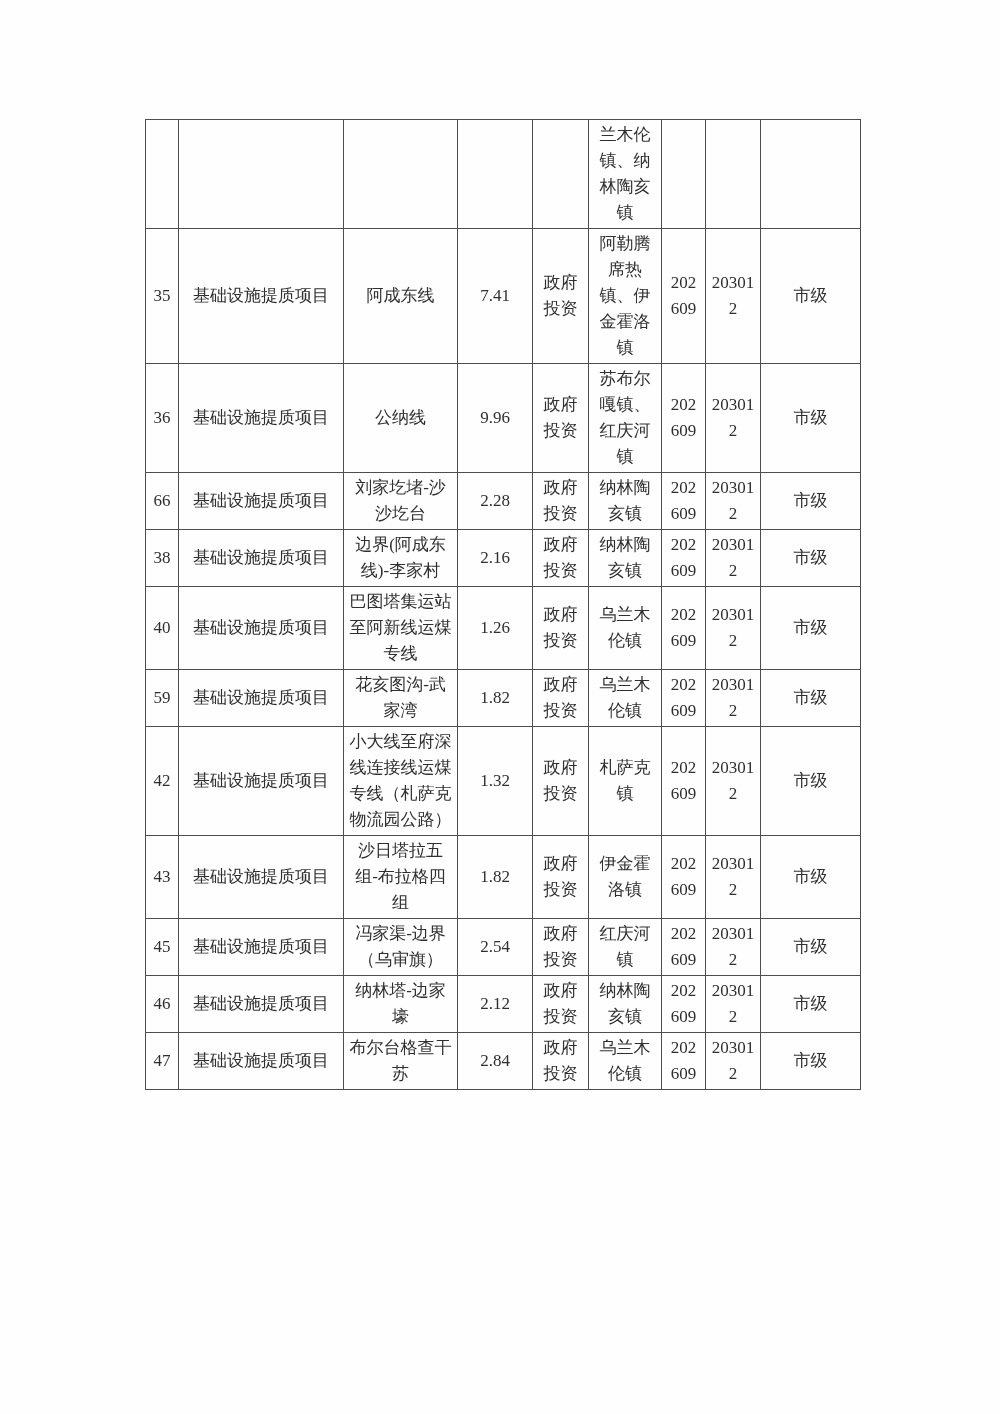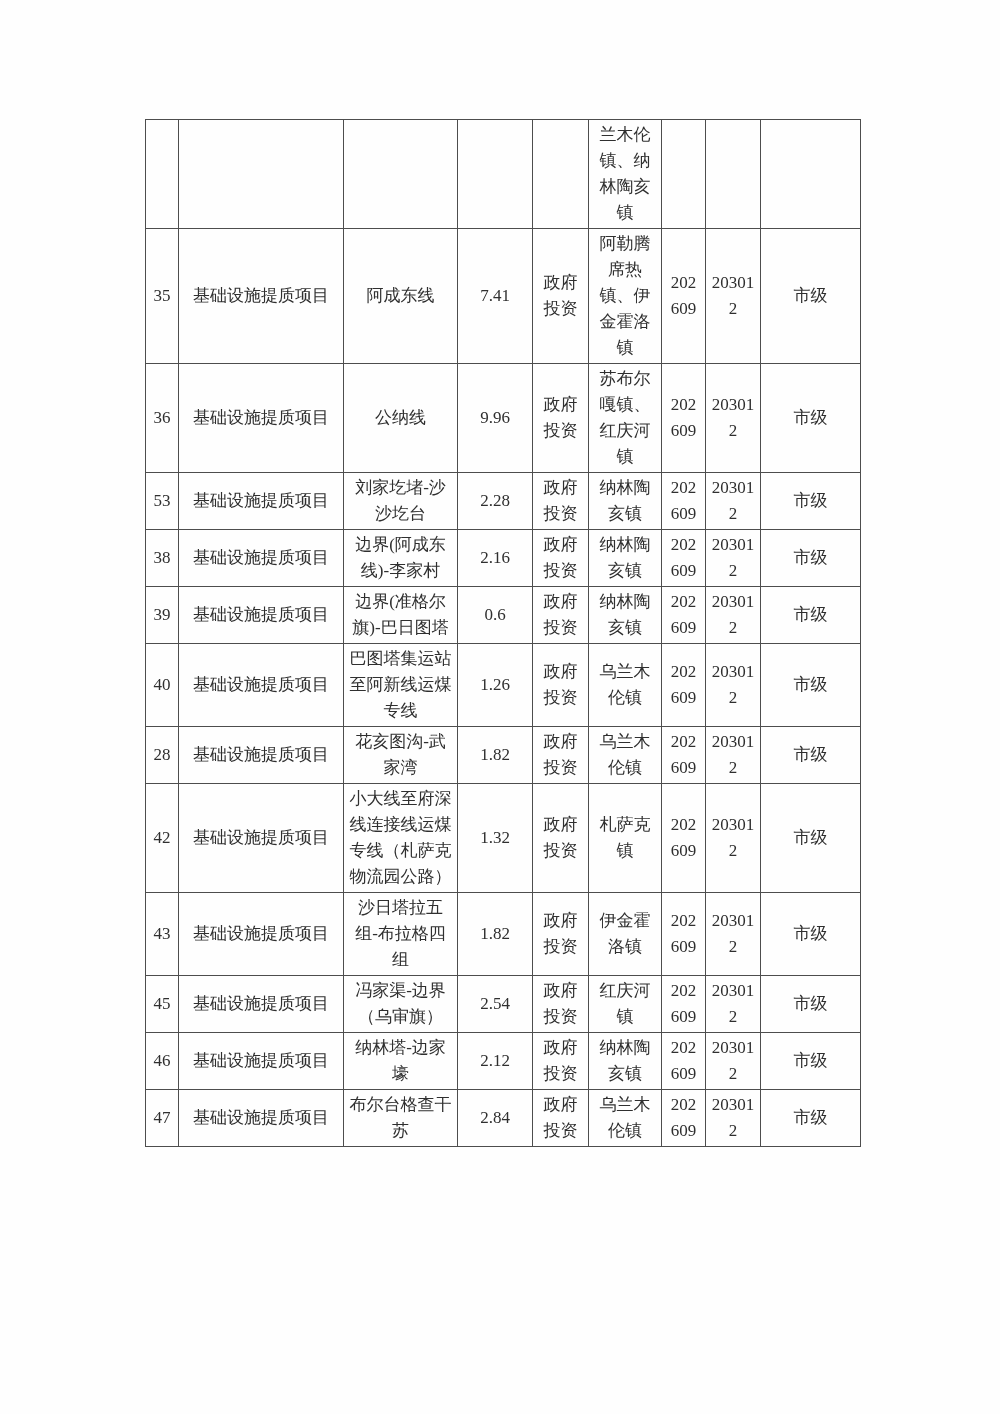--- a/index.html
+++ b/index.html
@@ -88,21 +88,21 @@
       <td class="cell-value">9.96</td>
       <td class="cell-funding">政府投资</td>
       <td class="cell-town">苏布尔嘎镇、红庆河镇</td>
       <td class="cell-start pre">202
 609</td>
       <td class="cell-end pre">20301
 2</td>
       <td class="cell-level">市级</td>
     </tr>
         <tr>
-      <td class="cell-index">53</td>
+      <td class="cell-index">66</td>
       <td class="cell-category">基础设施提质项目</td>
       <td class="cell-name">刘家圪堵-沙沙圪台</td>
       <td class="cell-value">2.28</td>
       <td class="cell-funding">政府投资</td>
       <td class="cell-town">纳林陶亥镇</td>
       <td class="cell-start pre">202
 609</td>
       <td class="cell-end pre">20301
 2</td>
       <td class="cell-level">市级</td>
@@ -114,47 +114,34 @@
       <td class="cell-value">2.16</td>
       <td class="cell-funding">政府投资</td>
       <td class="cell-town">纳林陶亥镇</td>
       <td class="cell-start pre">202
 609</td>
       <td class="cell-end pre">20301
 2</td>
       <td class="cell-level">市级</td>
     </tr>
         <tr>
-      <td class="cell-index">39</td>
-      <td class="cell-category">基础设施提质项目</td>
-      <td class="cell-name">边界(准格尔旗)-巴日图塔</td>
-      <td class="cell-value">0.6</td>
-      <td class="cell-funding">政府投资</td>
-      <td class="cell-town">纳林陶亥镇</td>
-      <td class="cell-start pre">202
-609</td>
-      <td class="cell-end pre">20301
-2</td>
-      <td class="cell-level">市级</td>
-    </tr>
-        <tr>
       <td class="cell-index">40</td>
       <td class="cell-category">基础设施提质项目</td>
       <td class="cell-name">巴图塔集运站至阿新线运煤专线</td>
       <td class="cell-value">1.26</td>
       <td class="cell-funding">政府投资</td>
       <td class="cell-town">乌兰木伦镇</td>
       <td class="cell-start pre">202
 609</td>
       <td class="cell-end pre">20301
 2</td>
       <td class="cell-level">市级</td>
     </tr>
         <tr>
-      <td class="cell-index">28</td>
+      <td class="cell-index">59</td>
       <td class="cell-category">基础设施提质项目</td>
       <td class="cell-name">花亥图沟-武家湾</td>
       <td class="cell-value">1.82</td>
       <td class="cell-funding">政府投资</td>
       <td class="cell-town">乌兰木伦镇</td>
       <td class="cell-start pre">202
 609</td>
       <td class="cell-end pre">20301
 2</td>
       <td class="cell-level">市级</td>

